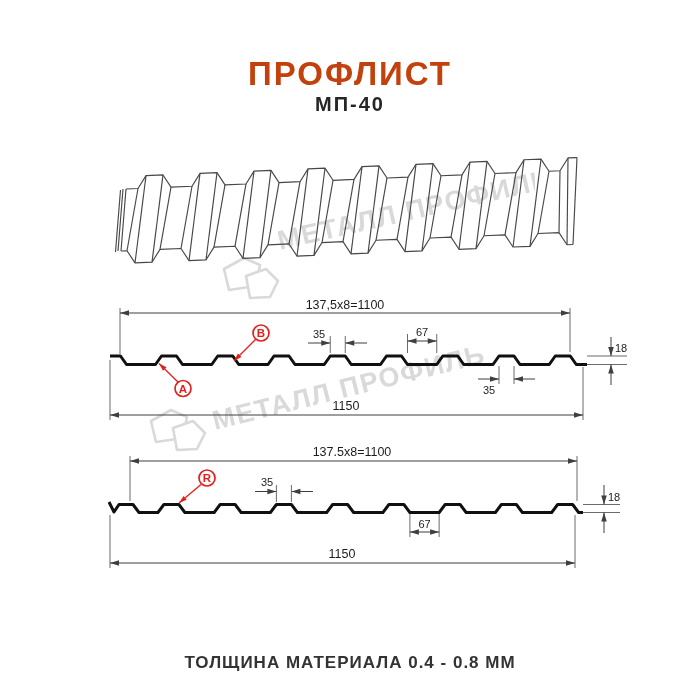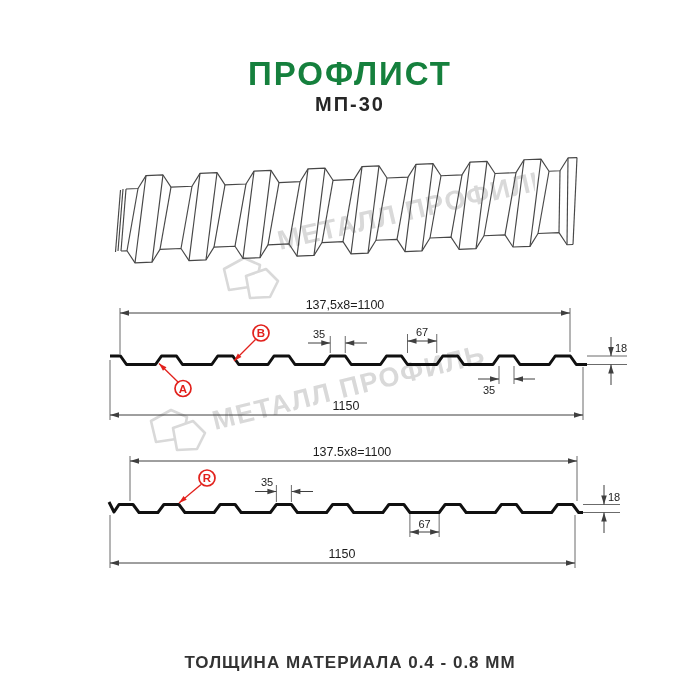--- a/index.html
+++ b/index.html
@@ -3,21 +3,21 @@
 <meta charset="utf-8">
 <style>
   html,body{margin:0;padding:0;}
   body{
     width:700px;height:700px;background:#ffffff;position:relative;overflow:hidden;
     font-family:"Liberation Sans",sans-serif;
   }
   .abs{position:absolute;}
   .title{
     top:56px;left:0;width:700px;text-align:center;
-    font-size:33px;font-weight:800;letter-spacing:2px;color:#15803d;line-height:36px;
+    font-size:33px;font-weight:800;letter-spacing:2px;color:#c2410c;line-height:36px;
   }
   .subtitle{
     top:93px;left:0;width:700px;text-align:center;
     font-size:20px;font-weight:700;letter-spacing:2px;color:#262626;line-height:22px;
   }
   .caption{
     top:652px;left:0;width:700px;text-align:center;
     font-size:17px;font-weight:700;letter-spacing:1px;color:#333333;line-height:22px;
   }
   svg text{font-family:"Liberation Sans",sans-serif;}
@@ -25,21 +25,21 @@
   .dim-big{font-size:12.5px;fill:#1d1d1d;}
   .mid{text-anchor:middle;}
   .red-letter{font-size:11.5px;font-weight:bold;fill:#e2211c;text-anchor:middle;}
   .wm-text{font-size:27px;font-weight:bold;fill:#d9d9d9;letter-spacing:1.5px;}
   .wm-shape{fill:#ffffff;stroke:#d9d9d9;stroke-width:2.6;stroke-linejoin:round;}
 </style>
 </head>
 <body>
 
 <div class="abs title">ПРОФЛИСТ</div>
-<div class="abs subtitle">МП-30</div>
+<div class="abs subtitle">МП-40</div>
 
 <svg class="abs" style="left:195px;top:160px;width:340px;height:150px" viewBox="0 0 340 150">
   <g transform="translate(28,96)">
     <path class="wm-shape" d="M 6 34 L 1 13 L 21 2 L 37 9 L 33 30 Z"></path>
     <path class="wm-shape" d="M 27 42 L 23 20 L 43 13 L 55 25 L 47 41 Z"></path>
   </g>
   <text class="wm-text" x="85" y="90" transform="rotate(-13 85 90)">МЕТАЛЛ ПРОФИЛЬ</text>
 </svg>
 
 <svg class="abs" style="left:128px;top:345px;width:360px;height:120px" viewBox="0 0 360 120">

